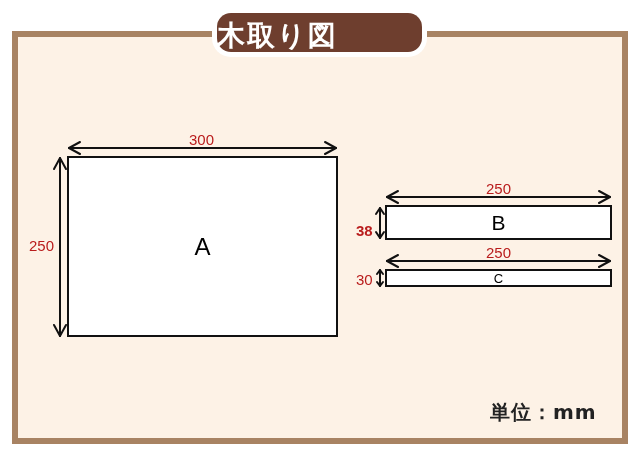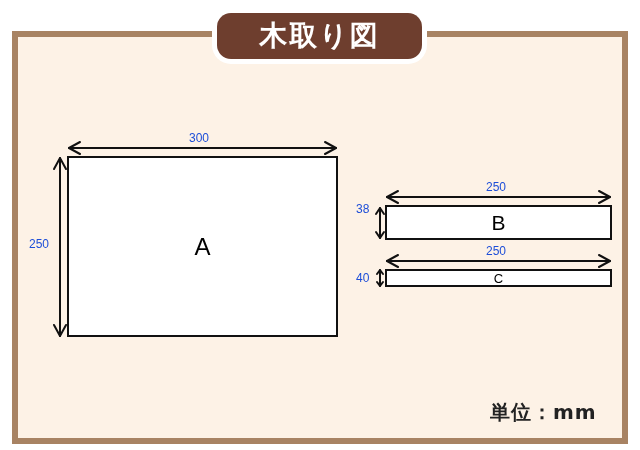--- a/index.html
+++ b/index.html
@@ -21,50 +21,50 @@
       width: 604px;
       height: 401px;
       border: 6px solid #a88363;
       background: #fdf2e6;
     }
     .title-pill {
       position: absolute;
       left: 217px;
       top: 13px;
       width: 205px;
-      height: 46px;
+      height: 39px;
       background: #6e3e2e;
       border-radius: 14px;
       box-shadow: 0 0 0 5px #ffffff;
       color: #ffffff;
       font-family: "DejaVu Sans", sans-serif;
       font-weight: bold;
       font-size: 28px;
       line-height: 46px;
-      text-align: center;
+      text-align: left;
       letter-spacing: 2px;
       z-index: 2;
     }
     .rect {
       position: absolute;
       background: #ffffff;
       border: 2px solid #111111;
       box-sizing: border-box;
       display: flex;
       align-items: center;
       justify-content: center;
       color: #000000;
     }
     .rect-a { left: 67px; top: 156px; width: 271px; height: 181px; font-size: 24px; }
     .rect-b { left: 385px; top: 205px; width: 227px; height: 35px; font-size: 21px; }
     .rect-c { left: 385px; top: 269px; width: 227px; height: 18px; font-size: 13px; }
     .dim-label {
       position: absolute;
-      font-size: 12px;
-      color: #1d4ed8;
+      font-size: 15px;
+      color: #b91c1c;
       line-height: 1;
     }
     svg.arrows {
       position: absolute;
       left: 0;
       top: 0;
       z-index: 1;
     }
     .unit {
       position: absolute;
@@ -125,24 +125,24 @@
   </g>
 </svg>
 
 <div class="dim-label" style="left:189px; top:132px;">300</div>
 <div class="dim-label" style="left:29px; top:238px;">250</div>
 <div class="rect rect-a">
   <span>A</span>
 </div>
 
 <div class="dim-label" style="left:486px; top:181px;">250</div>
-<div class="dim-label" style="left:356px; top:203px;">38</div>
+<div class="dim-label" style="left:356px; top:223px;font-weight:bold;">38</div>
 <div class="rect rect-b">
   <span>B</span>
 </div>
 
 <div class="dim-label" style="left:486px; top:245px;">250</div>
-<div class="dim-label" style="left:356px; top:272px;">40</div>
+<div class="dim-label" style="left:356px; top:272px;">30</div>
 <div class="rect rect-c">
   <span>C</span>
 </div>
 
 <div class="unit">単位：mm</div>
 
 </body></html>

